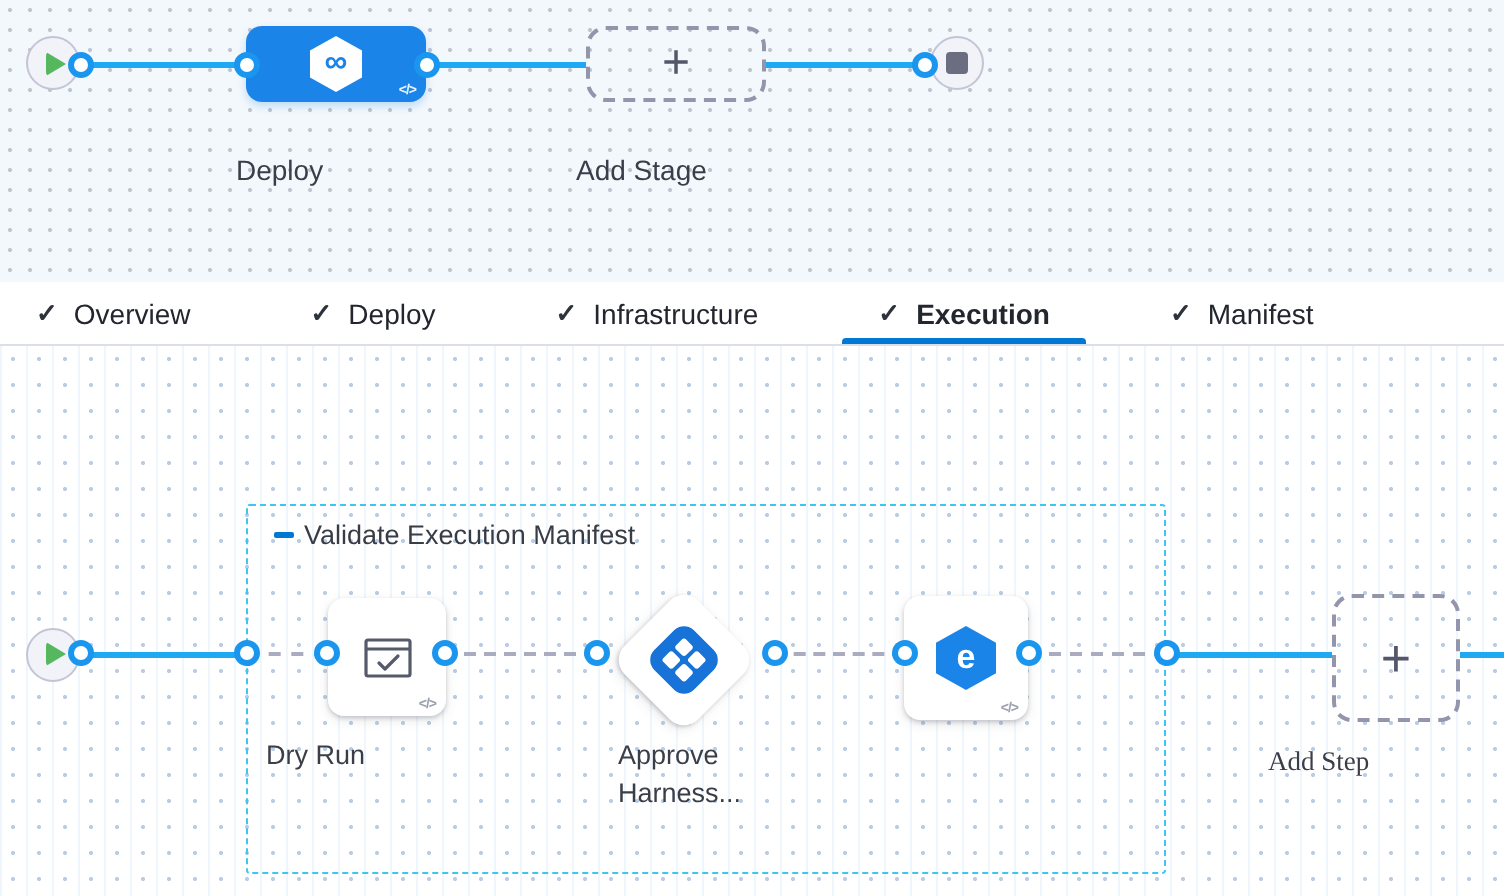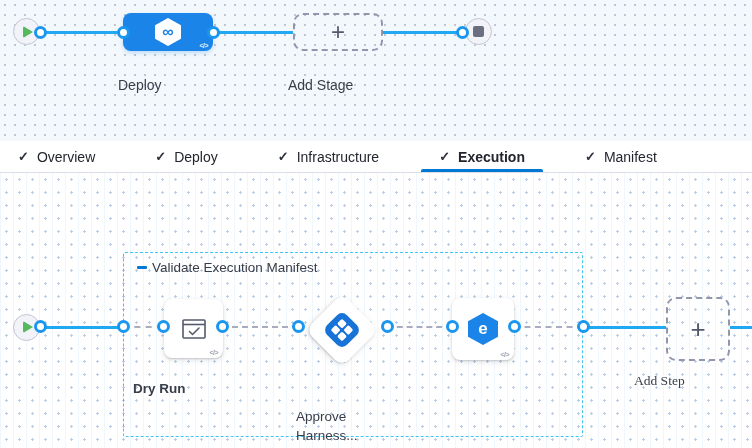--- a/index.html
+++ b/index.html
@@ -202,36 +202,36 @@
   </div>
 
   <div class="step-card" style="left:164px; top:126px; width:59px; height:59px;">
     <svg width="26" height="26" viewBox="0 0 26 26" fill="none" stroke="#565b6b" stroke-width="1.6">
       <rect x="2" y="4" width="22" height="18" rx="1"></rect>
       <line x1="2" y1="8.5" x2="24" y2="8.5"></line>
       <path d="M8.5 15.5 l3 3 L18 12" stroke-linecap="round" stroke-linejoin="round"></path>
     </svg>
     <span class="code-glyph">&lt;/&gt;</span>
   </div>
-  <div class="node-label" style="left:133px; top:206px; width:120px;font-weight:bold;">Dry Run</div>
+  <div class="node-label" style="left:133px; top:195px; width:120px;">Dry Run</div>
 
   <div class="diamond-card">
     <div class="icon-unrotate">
       <svg width="44" height="44" viewBox="0 0 44 44">
         <g transform="rotate(45 22 22)">
           <rect x="8" y="8" width="28" height="28" rx="7" fill="#1873d8"></rect>
           <rect x="14" y="14" width="7" height="7" rx="1.5" fill="#ffffff"></rect>
           <rect x="23" y="14" width="7" height="7" rx="1.5" fill="#ffffff"></rect>
           <rect x="14" y="23" width="7" height="7" rx="1.5" fill="#ffffff"></rect>
           <rect x="23" y="23" width="7" height="7" rx="1.5" fill="#ffffff"></rect>
         </g>
       </svg>
     </div>
   </div>
-  <div class="node-label" style="left:296px; top:195px; width:90px;margin-top:39px;">Approve Harness...</div>
+  <div class="node-label" style="left:309px; top:195px; width:90px;">Approve Harness...</div>
 
   <div class="step-card" style="left:452px; top:125px; width:62px; height:62px;">
     <div class="hex-blue">
       <span>e</span>
     </div>
     <span class="code-glyph">&lt;/&gt;</span>
   </div>
 
   <div class="dashed-box" style="left:666px; top:124px; width:64px; height:64px;">
     <span class="plus">+</span>

